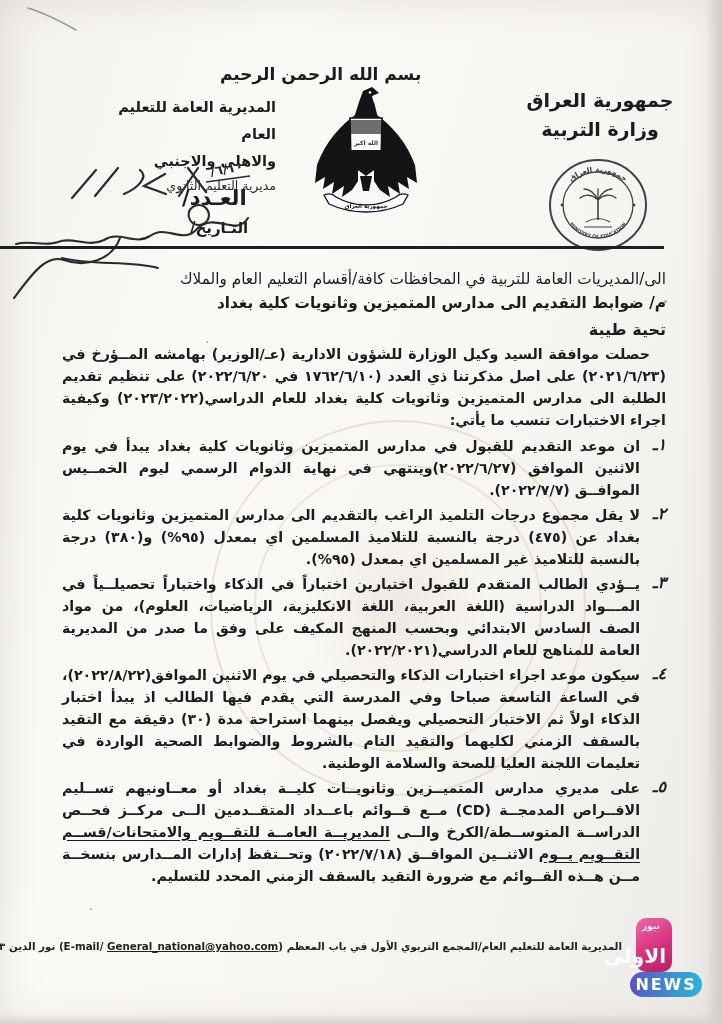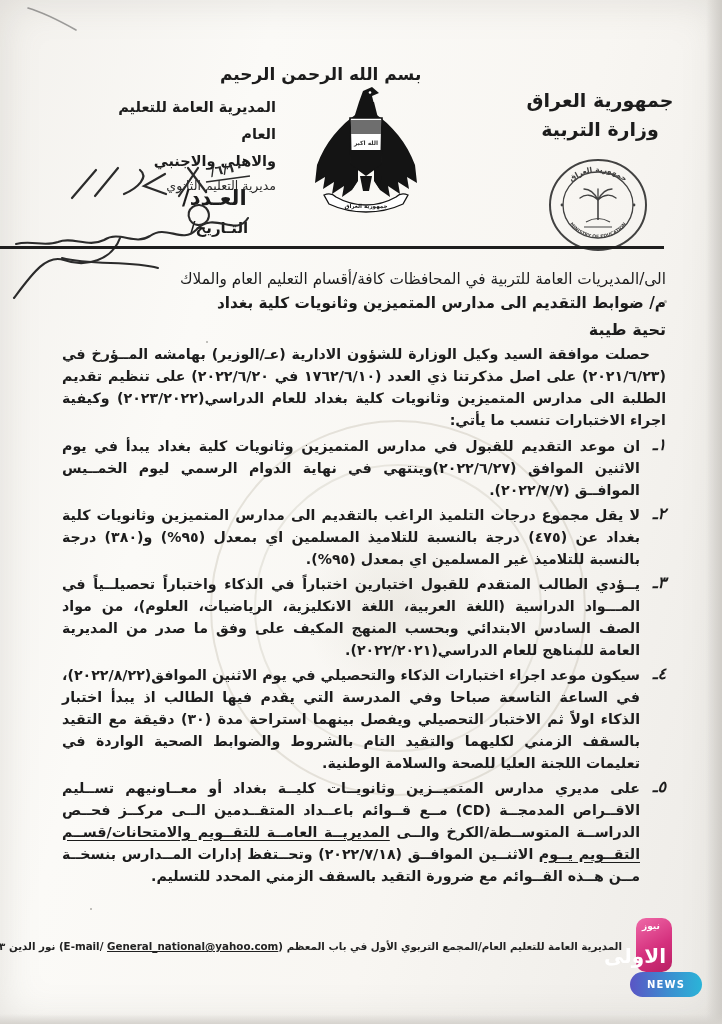--- a/index.html
+++ b/index.html
@@ -52,21 +52,21 @@
   .footer .email{text-decoration:underline;}
 
   
   .logo{position:absolute;left:628px;top:916px;width:76px;height:84px;z-index:3;}
   .logo-sq{position:absolute;left:8px;top:2px;width:36px;height:54px;border-radius:10px;
     background:linear-gradient(150deg,#ef6aa8 0%,#d5317e 55%,#b81f63 100%);}
   .logo-small{position:absolute;left:6px;top:3px;font-size:9px;font-weight:bold;color:#fff;direction:rtl;}
   .logo-main{position:absolute;right:6px;bottom:4px;font-size:20px;font-weight:800;color:#fff;direction:rtl;}
   .logo-pill{position:absolute;left:2px;top:56px;width:72px;height:25px;border-radius:13px;
     background:linear-gradient(90deg,#5a55c5 0%,#3b8fd0 55%,#2bb4d8 100%);
-    color:#fff;font-weight:bold;font-size:10px;letter-spacing:.12em;display:flex;align-items:center;justify-content:center;}
+    color:#fff;font-weight:bold;font-size:16px;letter-spacing:.12em;display:flex;align-items:center;justify-content:center;}
 </style>
 </head>
 <body>
 
 <div class="page">
 
   <svg class="scratch" width="120" height="50" viewBox="0 0 120 50">
     <path d="M28 8 C45 13 60 21 76 30" stroke="rgba(70,70,70,.5)" stroke-width="1.6" fill="none" stroke-linecap="round"></path>
   </svg>
 

